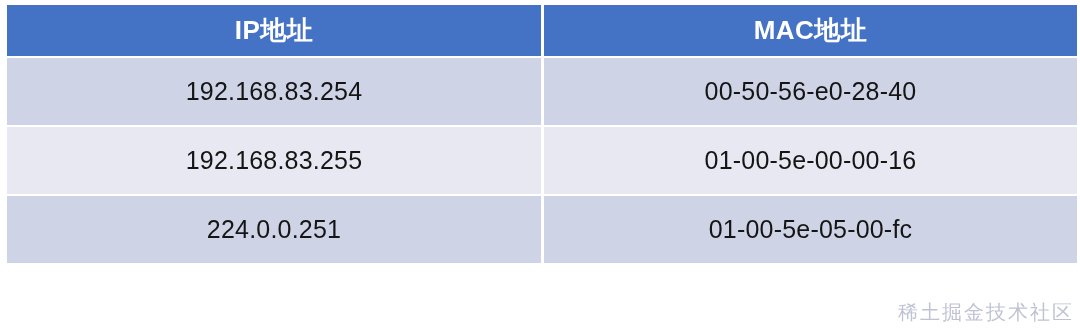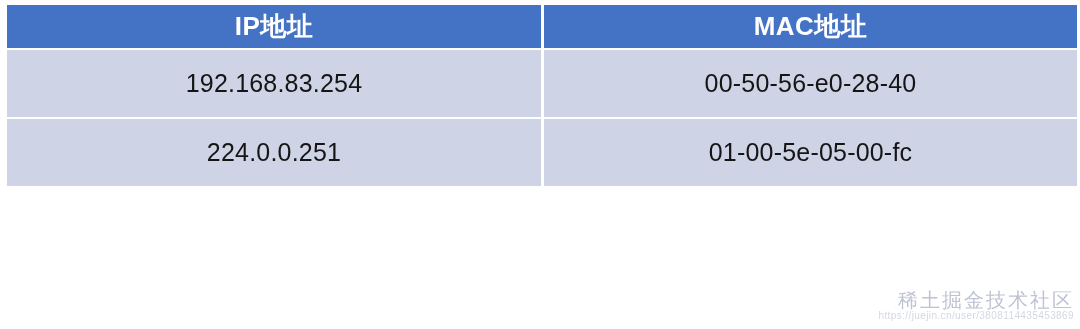--- a/index.html
+++ b/index.html
@@ -35,21 +35,21 @@
 
   .addr-table col.col-ip   { width: 534px; }
   .addr-table col.col-mac  { width: 533px; }
 
   .addr-table th {
     background: #4472C4;
     color: #ffffff;
     font-weight: bold;
     font-size: 26px;
     letter-spacing: 0.5px;
-    height: 43px;
+    height: 51px;
     padding: 0;
     text-align: center;
     vertical-align: middle;
     border: 0;
   }
 
   .addr-table td {
     height: 51px;
     padding: 8px;
     text-align: center;
@@ -104,25 +104,28 @@
       <tr>
         <th>IP地址</th>
         <th>MAC地址</th>
       </tr>
     </thead>
     <tbody>
       <tr class="row-odd">
         <td>192.168.83.254</td>
         <td>00-50-56-e0-28-40</td>
       </tr>
+      <tr class="row-even">
+        <td>192.168.83.255</td>
+        <td>01-00-5e-00-00-16</td>
+      </tr>
       <tr class="row-odd">
         <td>224.0.0.251</td>
         <td>01-00-5e-05-00-fc</td>
       </tr>
     </tbody>
   </table>
 
   <div class="watermark">
     <span class="wm-title">稀土掘金技术社区</span>
-    <span class="wm-url">https://juejin.cn/user/3808114435453869</span>
   </div>
 
 </div>
 
 </body></html>

